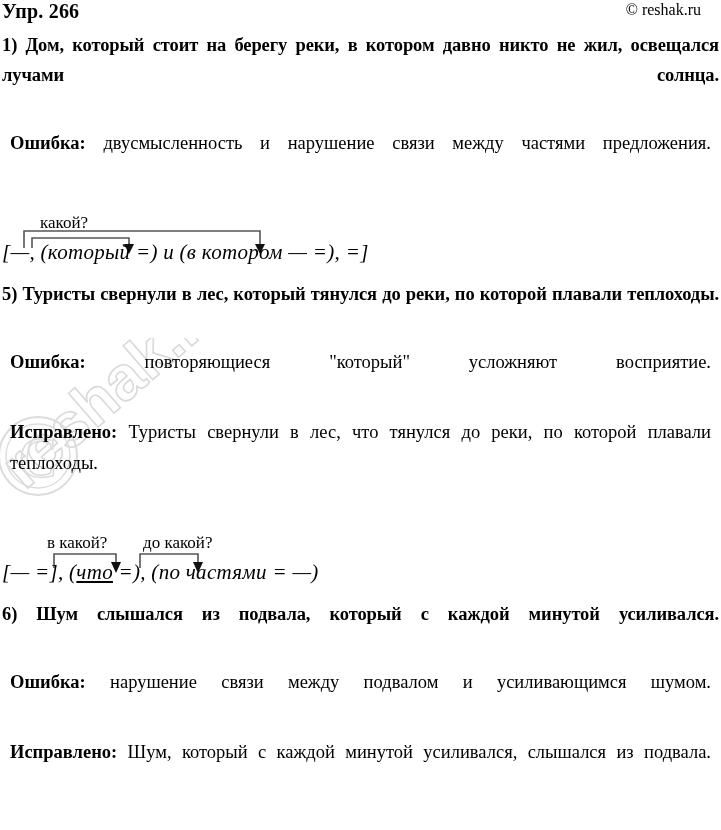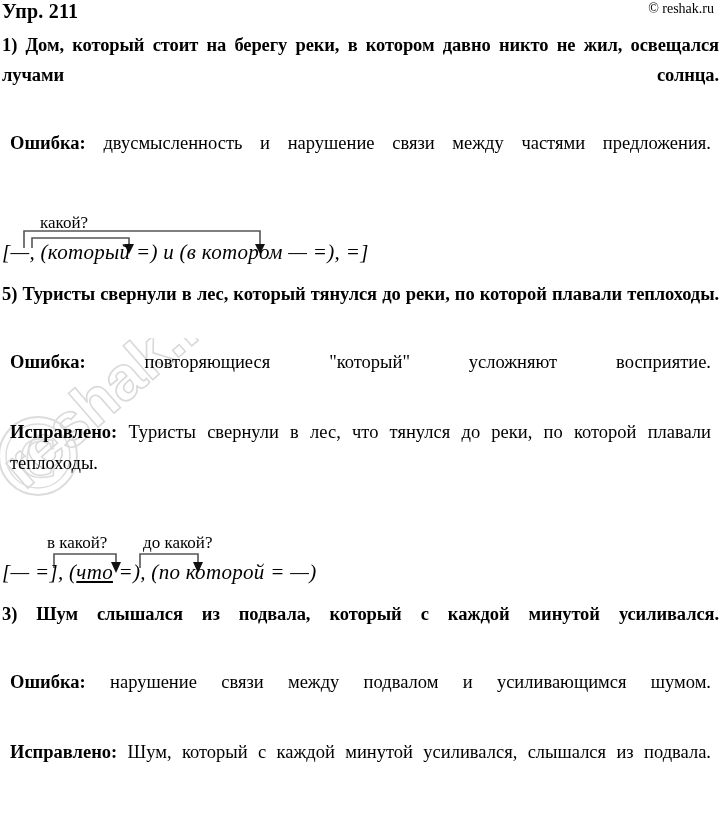--- a/index.html
+++ b/index.html
@@ -46,23 +46,23 @@
   .header-title {
     position: absolute;
     left: 0;
     top: 0;
     font-size: 20px;
     font-weight: bold;
     letter-spacing: 0.2px;
   }
   .header-copyright {
     position: absolute;
-    right: 4px;
+    right: 17px;
     top: 1px;
-    font-size: 14px;
+    font-size: 16px;
     font-weight: normal;
     white-space: nowrap;
   }
 
   
   .content {
     position: absolute;
     left: 2px;
     top: 30px;
     width: 717px;
@@ -144,21 +144,21 @@
       </g>
       <g>
         <circle cx="52" cy="118" r="39" fill="none" stroke="#dcdcdc" stroke-width="2"></circle>
         <circle cx="52" cy="118" r="32" fill="none" stroke="#dcdcdc" stroke-width="1.4"></circle>
         <text x="52" y="139" text-anchor="middle" font-family="'Liberation Serif', serif" font-size="56" fill="none" stroke="#dcdcdc" stroke-width="1.6">C</text>
       </g>
     </svg>
   </div>
 
   <div class="header">
-    <div class="header-title">Упр. 211</div>
+    <div class="header-title">Упр. 266</div>
     <div class="header-copyright">© reshak.ru</div>
   </div>
 
   <div class="content">
 
     <div class="block">
       <p class="task">1) Дом, который стоит на берегу реки, в котором давно никто не жил, освещался лучами солнца.</p>
 
       <p class="note">
         <span class="lead">Ошибка:</span><span> двусмысленность и нарушение связи между частями предложения.</span>
@@ -198,27 +198,27 @@
           <text class="scheme-label" x="45" y="13">в какой?</text>
           <text class="scheme-label" x="141" y="13">до какой?</text>
 
           <path d="M52,33 L52,19 L114,19 L114,28" fill="none" stroke="#555" stroke-width="1.6"></path>
           <polygon points="109,27 119,27 114,38" fill="#111"></polygon>
 
           <path d="M138,33 L138,19 L196,19 L196,28" fill="none" stroke="#555" stroke-width="1.6"></path>
           <polygon points="191,27 201,27 196,38" fill="#111"></polygon>
         </svg>
         <div class="scheme-formula" style="top:25px;">
-          <span>[— =], (</span><span class="u">что</span><span> =), (по </span><span>которой</span><span> = —)</span>
+          <span>[— =], (</span><span class="u">что</span><span> =), (по </span><span>частями</span><span> = —)</span>
         </div>
       </div>
     </div>
 
     <div class="block">
-      <p class="task">3) Шум слышался из подвала, который с каждой минутой усиливался.</p>
+      <p class="task">6) Шум слышался из подвала, который с каждой минутой усиливался.</p>
 
       <p class="note">
         <span class="lead">Ошибка:</span><span> нарушение связи между подвалом и усиливающимся шумом.</span>
       </p>
 
       <p class="note">
         <span class="lead">Исправлено:</span><span> Шум, который с каждой минутой усиливался, слышался из подвала.</span>
       </p>
 
     </div>

